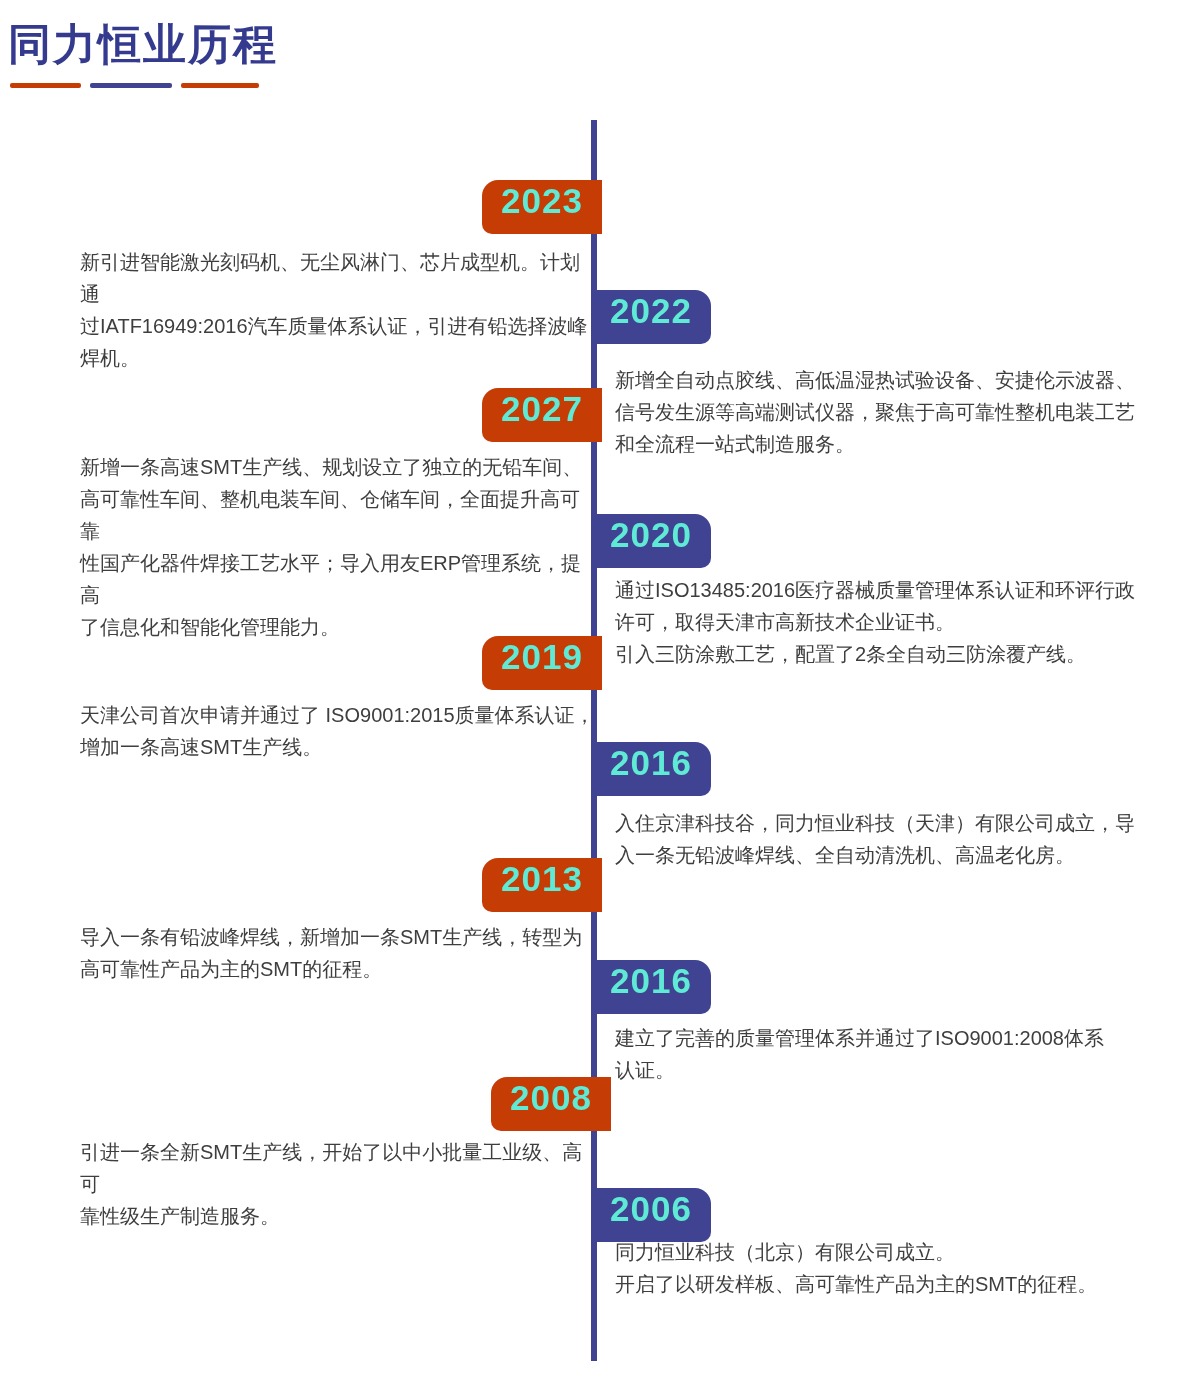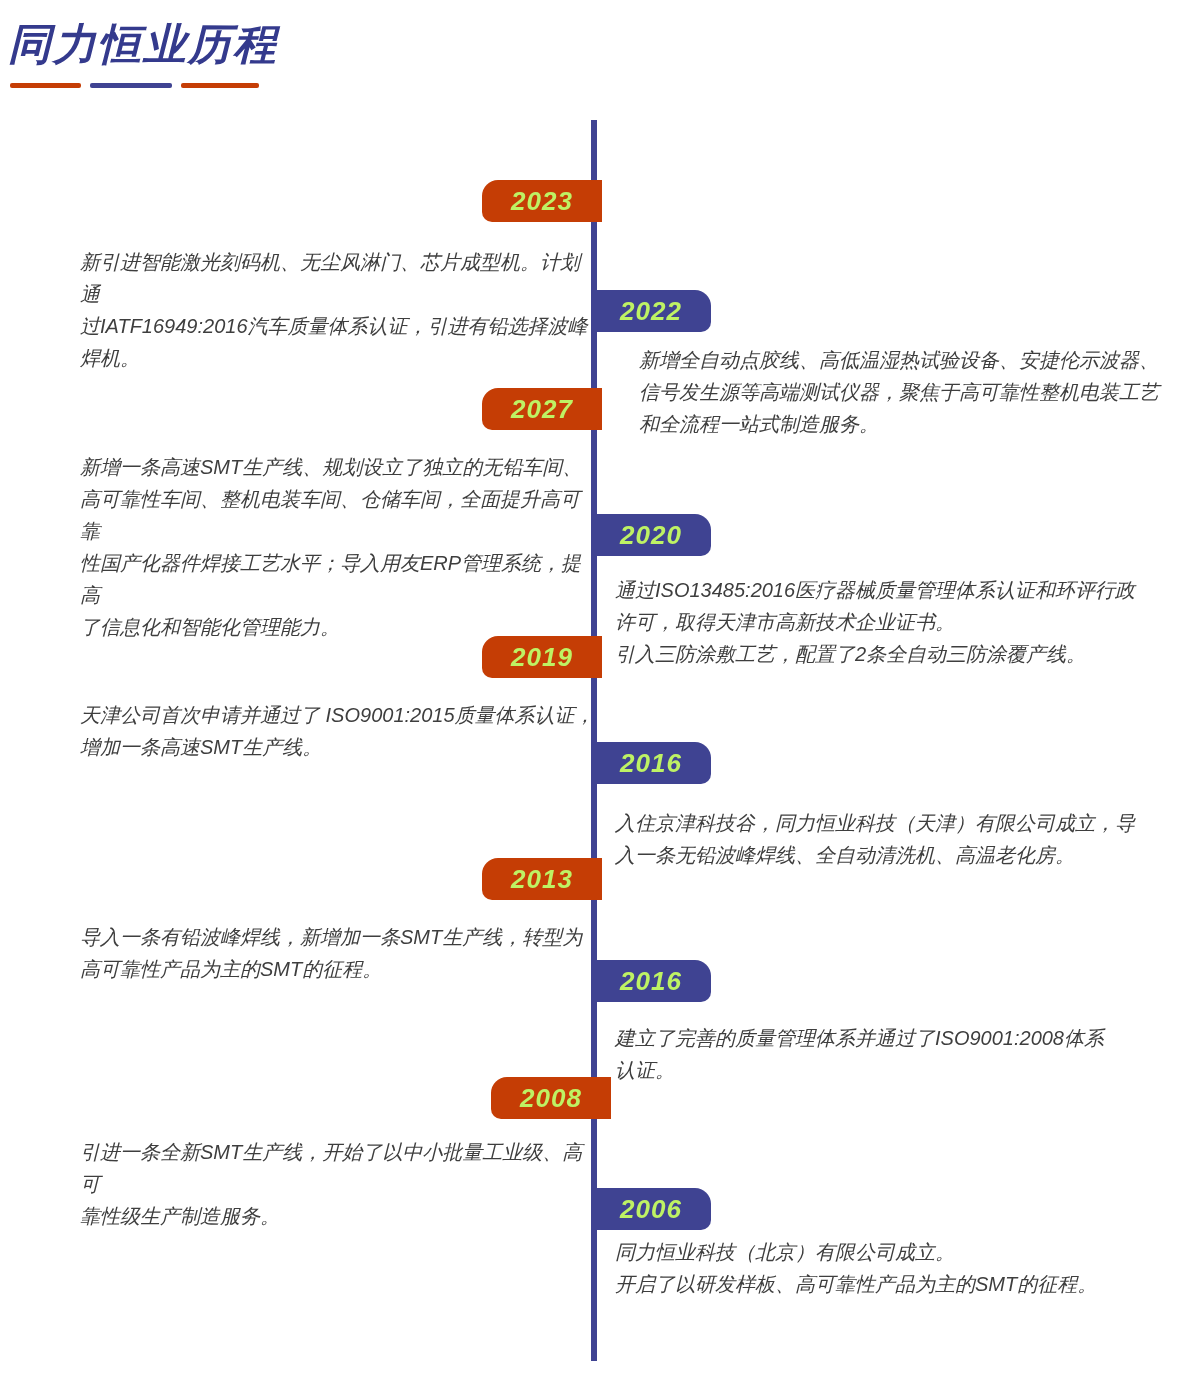--- a/index.html
+++ b/index.html
@@ -1,15 +1,15 @@
 <!DOCTYPE html>
 <html style="--orange: #c53d05; --purple: #3f4392; --title-color: #343a8d; --text-color: #3e3e3e;"><head>
 <meta charset="utf-8">
 <style>
-  * { margin: 0; padding: 0; box-sizing: border-box; font-style: italic; }
+  * { margin: 0; padding: 0; box-sizing: border-box; }
   html, body { background: #ffffff; }
   body {
     font-family: "Liberation Sans", "DejaVu Sans", sans-serif;
     width: 1200px;
   }
   .page {
     position: relative;
     width: 1200px;
     height: 1380px;
     background: #ffffff;
@@ -55,25 +55,25 @@
     height: 1241px;
     background: var(--purple, #3f4392);
   }
   #timeline-items {
     position: absolute;
     inset: 0;
   }
   .year-badge {
     position: absolute;
     width: 120px;
-    height: 42px;
+    height: 54px;
     line-height: 42px;
     text-align: center;
-    color: #bef264;
-    font-size: 26px;
+    color: #5eead4;
+    font-size: 35px;
     font-weight: 700;
     letter-spacing: 1px;
     z-index: 2;
   }
   .side-left .year-badge {
     left: 482px;
     background: var(--orange, #c53d05);
     border-radius: 16px 0 0 10px;
   }
   .side-right .year-badge {
@@ -89,21 +89,21 @@
     white-space: pre-line;
     letter-spacing: 0px;
   }
   .side-left .item-text  { left: 80px;  width: 515px; }
   .side-right .item-text { left: 615px; width: 535px; }
 
   
   .tl-item:nth-child(1)  .year-badge { top: 180px; }
   .tl-item:nth-child(1)  .item-text  { top: 246px; }
   .tl-item:nth-child(2)  .year-badge { top: 290px; }
-  .tl-item:nth-child(2)  .item-text  { top: 344px; margin-left: 24px; }
+  .tl-item:nth-child(2)  .item-text  { top: 364px; }
   .tl-item:nth-child(3)  .year-badge { top: 388px; }
   .tl-item:nth-child(3)  .item-text  { top: 451px; }
   .tl-item:nth-child(4)  .year-badge { top: 514px; }
   .tl-item:nth-child(4)  .item-text  { top: 574px; }
   .tl-item:nth-child(5)  .year-badge { top: 636px; }
   .tl-item:nth-child(5)  .item-text  { top: 699px; }
   .tl-item:nth-child(6)  .year-badge { top: 742px; }
   .tl-item:nth-child(6)  .item-text  { top: 807px; }
   .tl-item:nth-child(7)  .year-badge { top: 858px; }
   .tl-item:nth-child(7)  .item-text  { top: 921px; }

